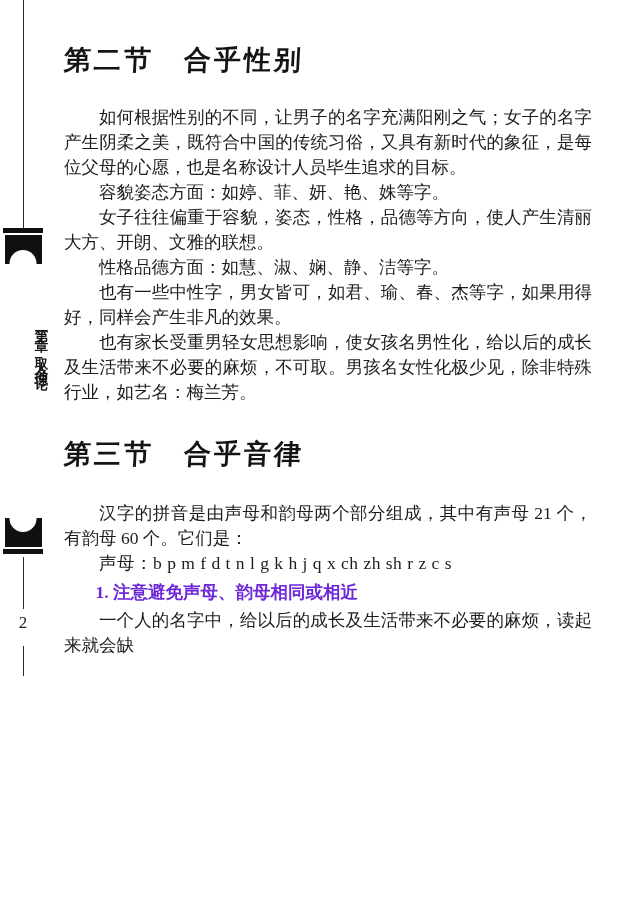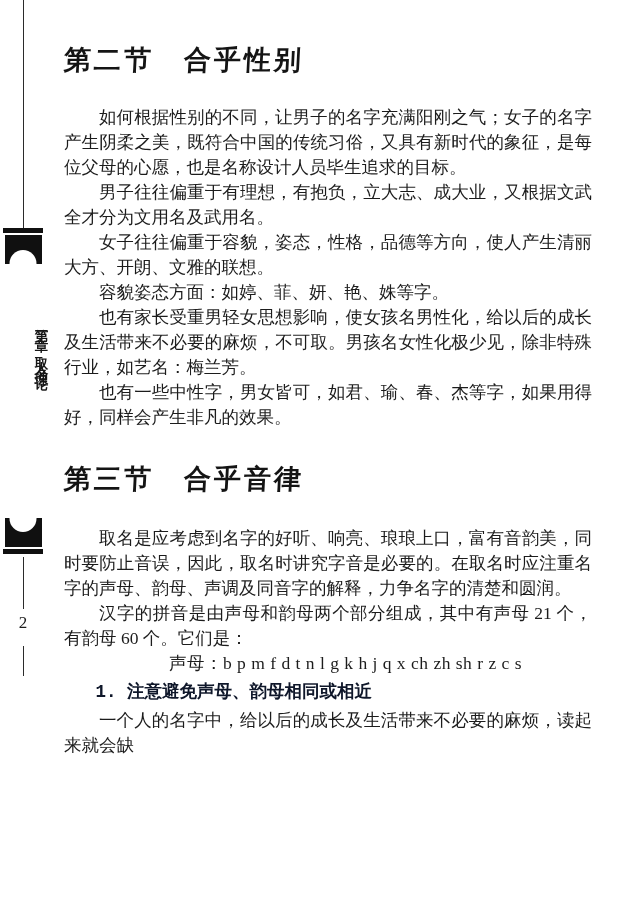--- a/index.html
+++ b/index.html
@@ -110,30 +110,29 @@
   .heading-2 { margin: 31px 0 29px 0; }
 
   p.body {
     margin: 0;
     font-size: 17.5px;
     line-height: 25px;
     text-align: justify;
     text-indent: 2em;
     color: #1c1c1c;
   }
-  p.body.pinyin { text-align: center; letter-spacing: 0.5px; }
+  p.body.pinyin { text-align: left; letter-spacing: 0.5px; }
 
   p.subheading {
     margin: 3px 0 2px 0;
     font-size: 17.5px;
     line-height: 27px;
     font-weight: bold;
     text-indent: 1.8em;
-    color: #0f172a;
-    font-family: Liberation Mono, monospace;
+    color: #6d28d9;
   }
 </style>
 </head>
 <body>
 
 <div class="vline seg1"></div>
 
 <div class="ornament top-tab">
   <div class="bar"></div>
   <div class="gap"></div>
@@ -160,31 +159,30 @@
 
 <div class="vline seg3"></div>
 
 <div class="content">
 
   <h1 class="section-heading heading-1">
     <span class="num">第二节</span><span class="ttl">合乎性别</span>
   </h1>
 
   <p class="body">如何根据性别的不同，让男子的名字充满阳刚之气；女子的名字产生阴柔之美，既符合中国的传统习俗，又具有新时代的象征，是每位父母的心愿，也是名称设计人员毕生追求的目标。</p>
-  <p class="body">男子往往偏重于有理想，有抱负，立大志、成大业，又根据文武全才分为文用名及武用名。</p>
+  <p class="body">容貌姿态方面：如婷、菲、妍、艳、姝等字。</p>
   <p class="body">女子往往偏重于容貌，姿态，性格，品德等方向，使人产生清丽大方、开朗、文雅的联想。</p>
-  <p class="body">容貌姿态方面：如婷、菲、妍、艳、姝等字。</p>
+  <p class="body">性格品德方面：如慧、淑、娴、静、洁等字。</p>
+  <p class="body">也有一些中性字，男女皆可，如君、瑜、春、杰等字，如果用得好，同样会产生非凡的效果。</p>
   <p class="body">也有家长受重男轻女思想影响，使女孩名男性化，给以后的成长及生活带来不必要的麻烦，不可取。男孩名女性化极少见，除非特殊行业，如艺名：梅兰芳。</p>
-  <p class="body">也有一些中性字，男女皆可，如君、瑜、春、杰等字，如果用得好，同样会产生非凡的效果。</p>
 
   <h1 class="section-heading heading-2">
     <span class="num">第三节</span><span class="ttl">合乎音律</span>
   </h1>
 
-  <p class="body">取名是应考虑到名字的好听、响亮、琅琅上口，富有音韵美，同时要防止音误，因此，取名时讲究字音是必要的。在取名时应注重名字的声母、韵母、声调及同音字的解释，力争名字的清楚和圆润。</p>
   <p class="body">汉字的拼音是由声母和韵母两个部分组成，其中有声母 21 个，有韵母 60 个。它们是：</p>
   <p class="body pinyin">声母：b p m f d t n l g k h j q x ch zh sh r z c s</p>
 
   <p class="subheading">1. 注意避免声母、韵母相同或相近</p>
 
   <p class="body">一个人的名字中，给以后的成长及生活带来不必要的麻烦，读起来就会缺</p>
 
 </div>
 
 </body></html>

